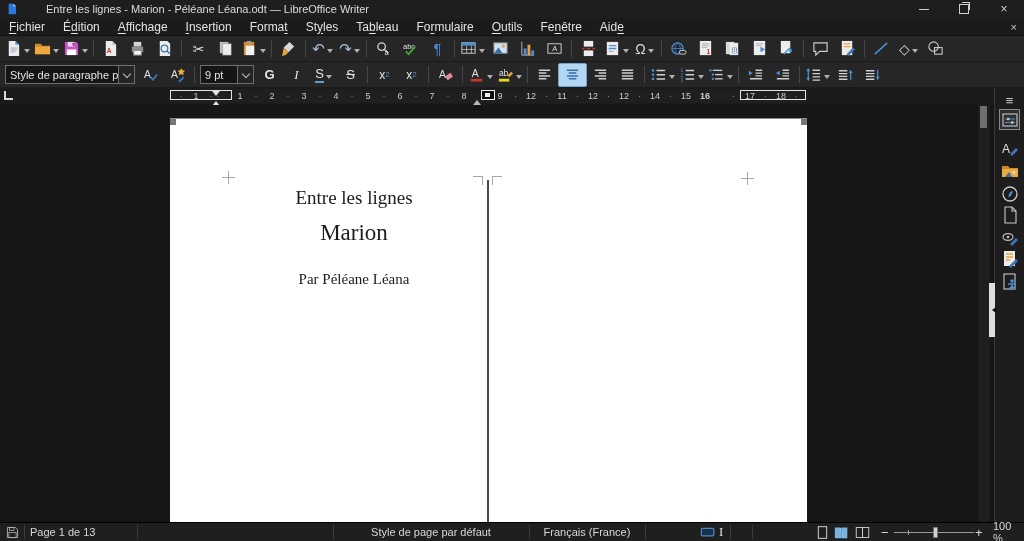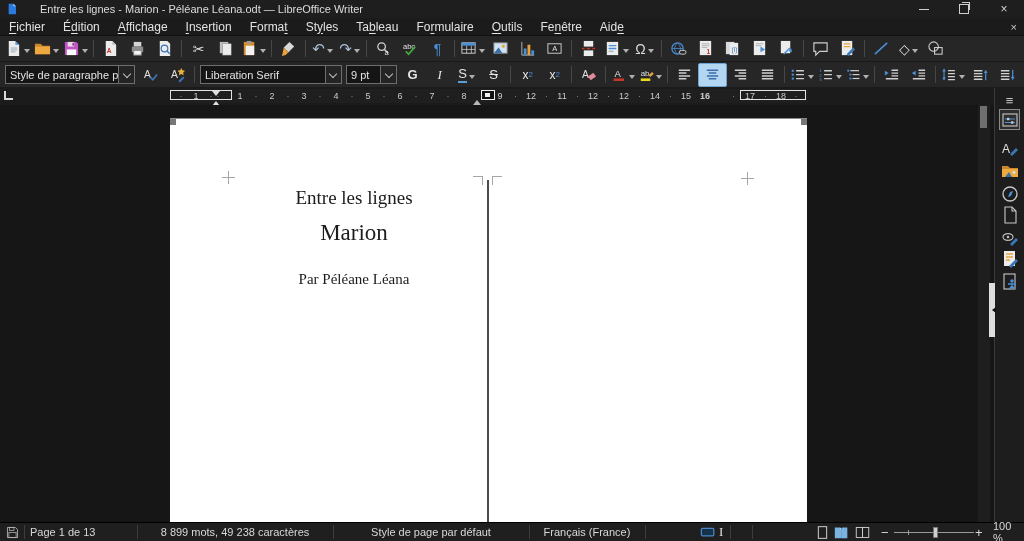--- a/index.html
+++ b/index.html
@@ -1,21 +1,21 @@
 <!DOCTYPE html>
 <html><head>
 <meta charset="utf-8">
 <style>
   html,body{margin:0;padding:0;width:1024px;height:541px;overflow:hidden;background:#141414;
     font-family:"Liberation Sans", sans-serif; -webkit-font-smoothing:antialiased;}
   #app{position:relative;width:1024px;height:541px;background:#1b1b1b;}
 
   
   .titlebar{height:18px;background:#1e1e1e;display:flex;align-items:center;padding:0 0 0 6px;color:#dcdcdc;font-size:11px;}
-  .titlebar .title{margin-left:16px;white-space:nowrap;padding-left:6px;}
+  .titlebar .title{margin-left:22px;white-space:nowrap;padding-left:6px;}
   .wcontrols{margin-left:auto;display:flex;height:18px;}
   .wbtn{width:40px;display:flex;align-items:center;justify-content:center;color:#cfcfcf;}
   .glyph-min{display:block;width:10px;height:1px;background:#cfcfcf;}
   .glyph-max{display:block;width:8px;height:8px;border:1px solid #cfcfcf;position:relative;}
   .glyph-max:before{content:"";position:absolute;left:2px;top:-3px;width:7px;height:7px;border-top:1px solid #cfcfcf;border-right:1px solid #cfcfcf;}
   .xglyph{font-size:12px;line-height:12px;color:#cfcfcf;}
 
   
   .menubar{height:17px;background:#1b1b1b;display:flex;align-items:center;color:#e2e2e2;font-size:12px;}
   .menuitem{padding:1px 9px;white-space:nowrap;}
@@ -583,26 +583,20 @@
         <svg class="ticon" viewBox="0 0 18 18">
           <use href="#i-updatestyle"></use>
         </svg>
       </div>
     <div class="tbtn">
         <svg class="ticon" viewBox="0 0 18 18">
           <use href="#i-newstyle"></use>
         </svg>
       </div>
     <div class="tsep"></div>
-    <div class="combo" style="width:150px">
-      <span class="combo-val">Liberation Serif</span>
-      <span class="combo-btn">
-          <i class="chev"></i>
-        </span>
-    </div>
     <div class="combo" style="width:54px">
       <span class="combo-val">9 pt</span>
       <span class="combo-btn">
           <i class="chev"></i>
         </span>
     </div>
     <div class="tbtn txtbtn">
         <span class="b">G</span>
       </div>
     <div class="tbtn txtbtn">
@@ -842,21 +836,20 @@
 
   <div class="statusbar">
     <span class="sseg" style="left:6px">
         <svg width="13" height="13" viewBox="0 0 18 18">
           <use href="#st-save"></use>
         </svg>
       </span>
     <i class="ssep" style="left:24px"></i>
     <span class="sseg" style="left:30px">Page 1 de 13</span>
     <i class="ssep" style="left:137px"></i>
-    <span class="sseg" style="left:137px;width:196px;justify-content:center">8 899 mots, 49 238 caractères</span>
     <i class="ssep" style="left:333px"></i>
     <span class="sseg" style="left:333px;width:196px;justify-content:center">Style de page par défaut</span>
     <i class="ssep" style="left:529px"></i>
     <span class="sseg" style="left:529px;width:116px;justify-content:center">Français (France)</span>
     <i class="ssep" style="left:645px"></i>
     <span class="sseg" style="left:700px">
         <svg width="16" height="15" viewBox="0 0 18 18">
           <use href="#st-select"></use>
         </svg>
       </span>

